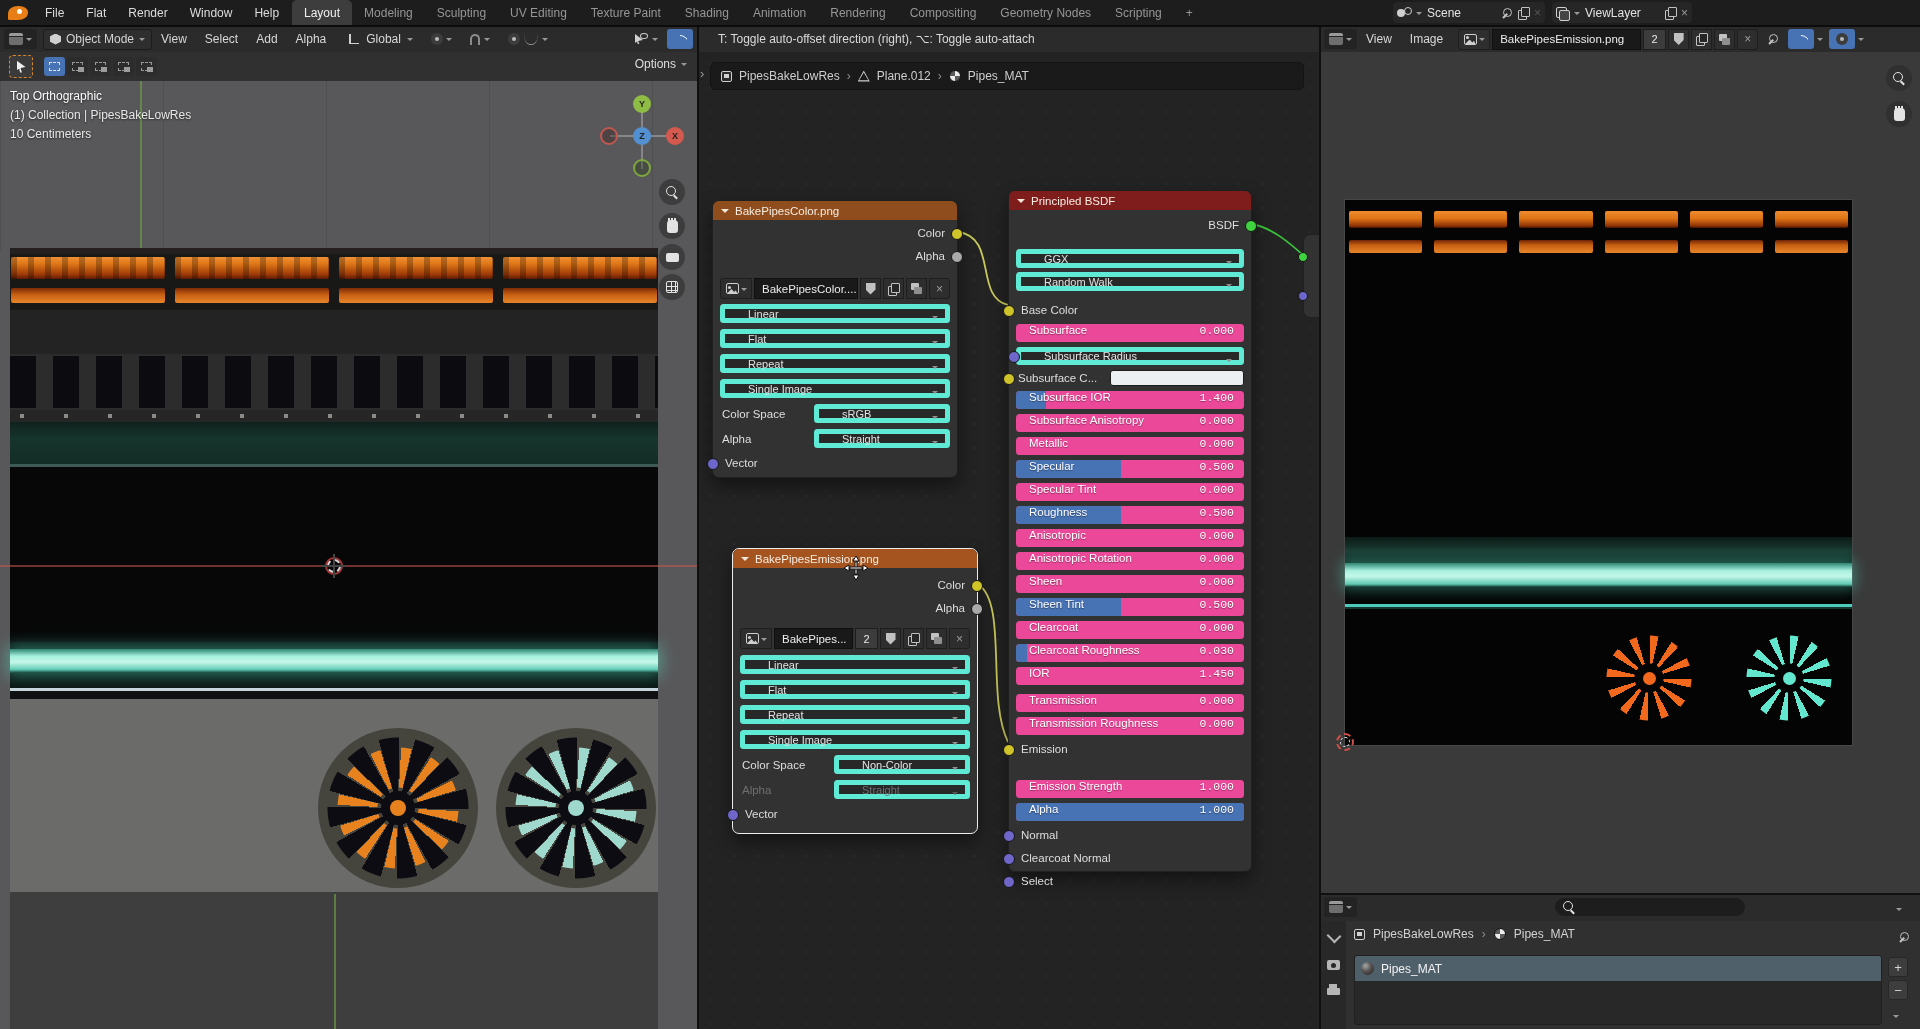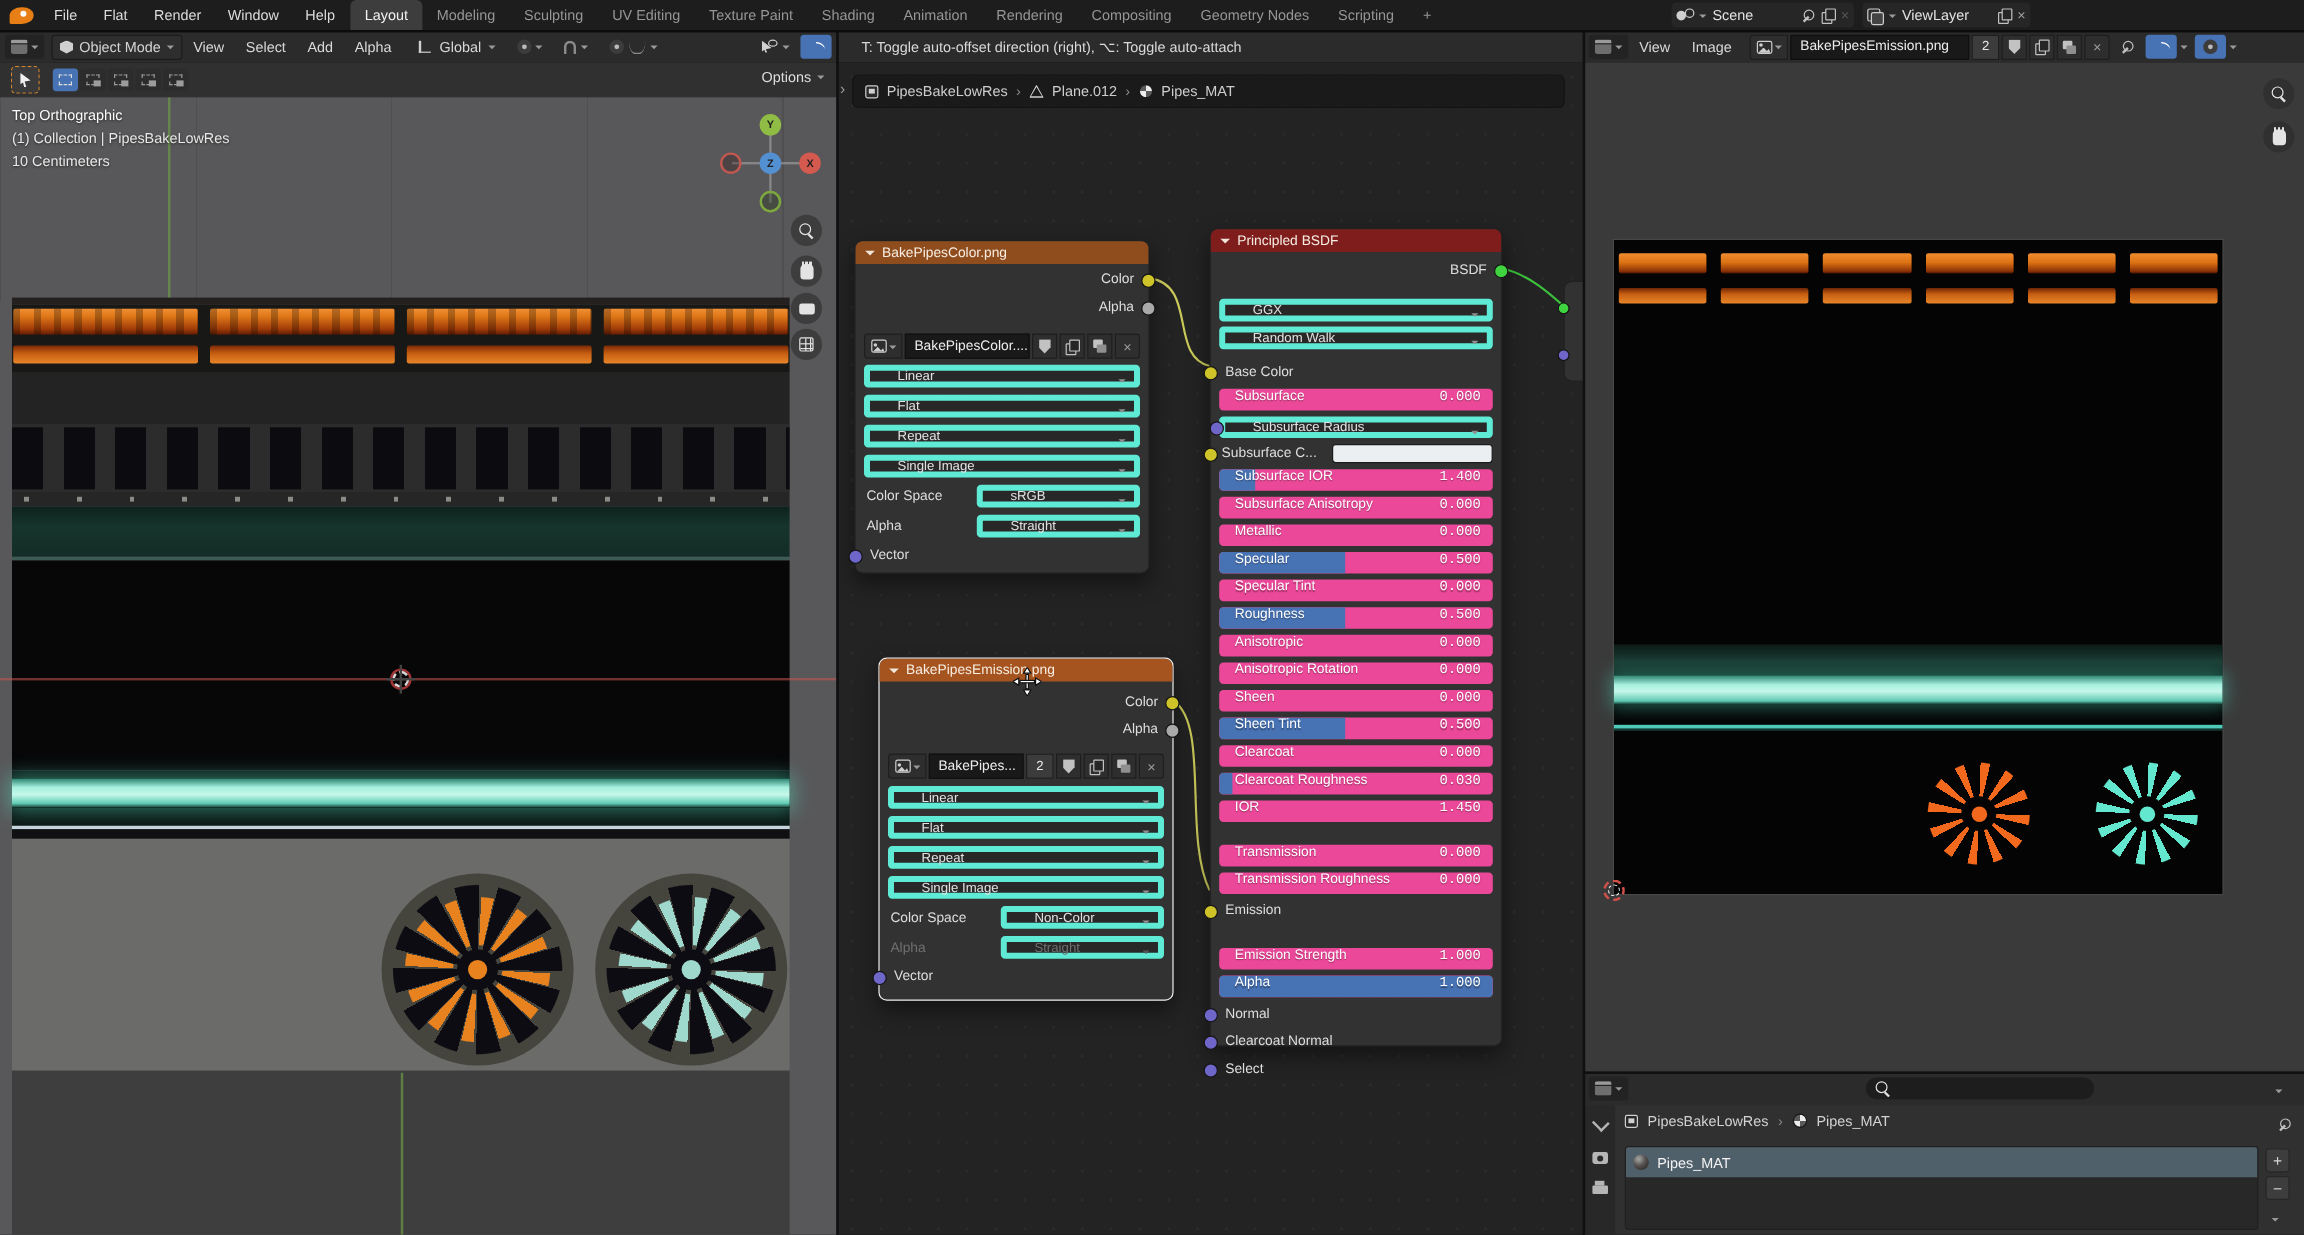--- a/index.html
+++ b/index.html
@@ -684,21 +684,21 @@
       <div class="prm sockL sg" style="margin-bottom:5px">
           <span class="fill" style="width:0"></span>
           <span class="pl">Clearcoat</span>
           <span class="pv">0.000</span>
         </div>
       <div class="prm sockL sg" style="margin-bottom:5px">
           <span class="fill" style="width:5%"></span>
           <span class="pl">Clearcoat Roughness</span>
           <span class="pv">0.030</span>
         </div>
-      <div class="prm sockL sg" style="margin-bottom:19px">
+      <div class="prm sockL sg" style="margin-bottom:9px">
           <span class="fill" style="width:0"></span>
           <span class="pl">IOR</span>
           <span class="pv">1.450</span>
         </div>
       <div class="prm sockL sg" style="margin-bottom:5px">
           <span class="fill" style="width:0"></span>
           <span class="pl">Transmission</span>
           <span class="pv">0.000</span>
         </div>
       <div class="prm sockL sg" style="margin-bottom:5px">

